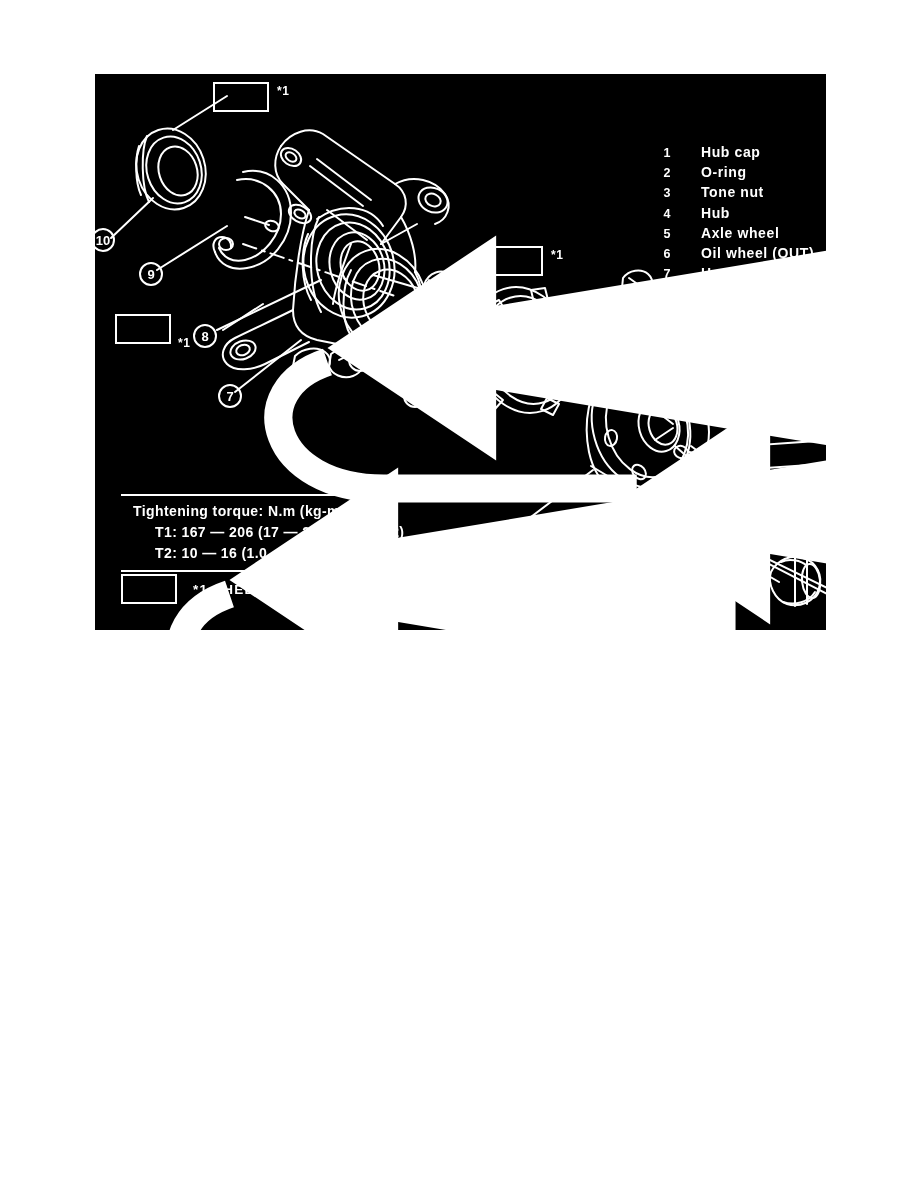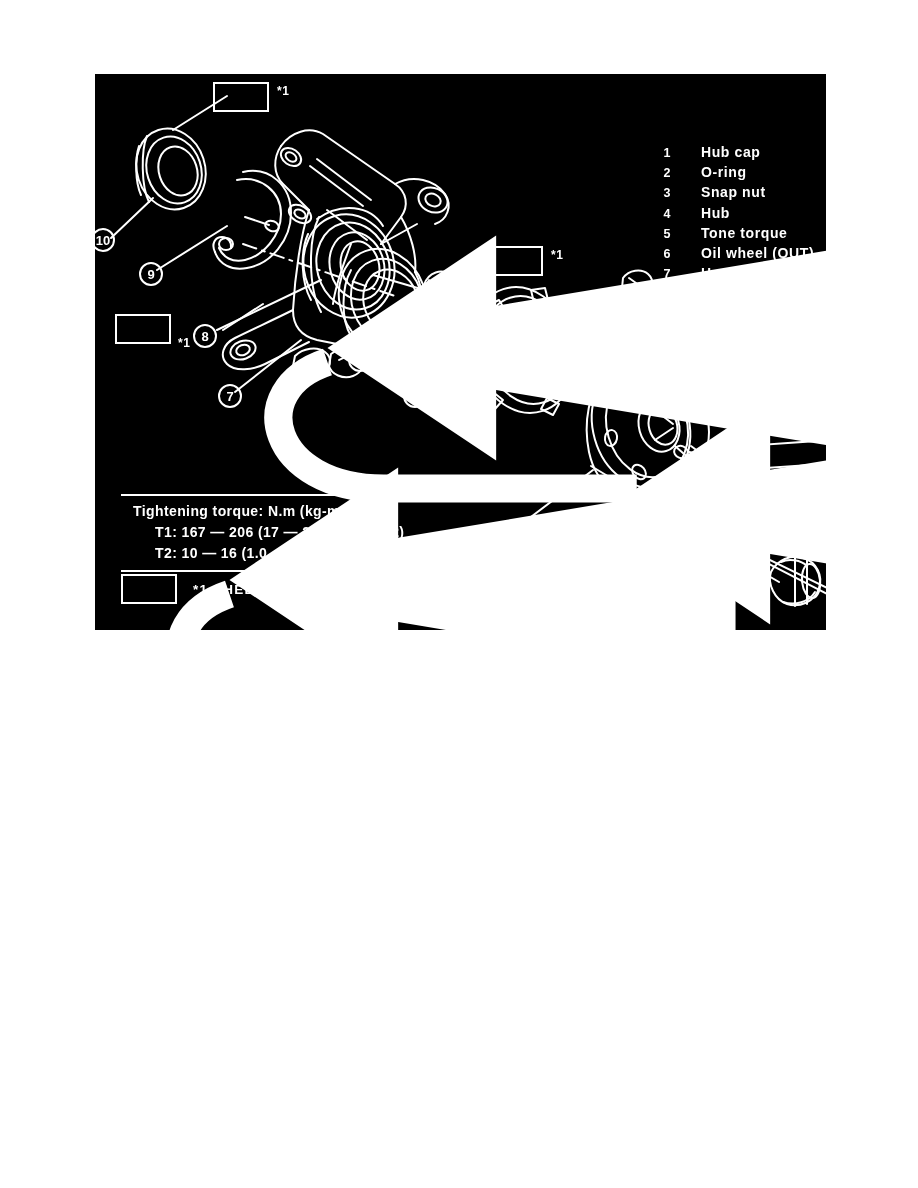--- a/index.html
+++ b/index.html
@@ -278,29 +278,29 @@
     <div class="row">
         <span class="num">1</span>
         <span class="lbl">Hub cap</span>
       </div>
     <div class="row">
         <span class="num">2</span>
         <span class="lbl">O-ring</span>
       </div>
     <div class="row">
         <span class="num">3</span>
-        <span class="lbl">Snap nut</span>
+        <span class="lbl">Tone nut</span>
       </div>
     <div class="row">
         <span class="num">4</span>
         <span class="lbl">Hub</span>
       </div>
     <div class="row">
         <span class="num">5</span>
-        <span class="lbl">Tone torque</span>
+        <span class="lbl">Axle wheel</span>
       </div>
     <div class="row">
         <span class="num">6</span>
         <span class="lbl">Oil wheel (OUT)</span>
       </div>
     <div class="row">
         <span class="num">7</span>
         <span class="lbl">Housing</span>
       </div>
     <div class="row">

